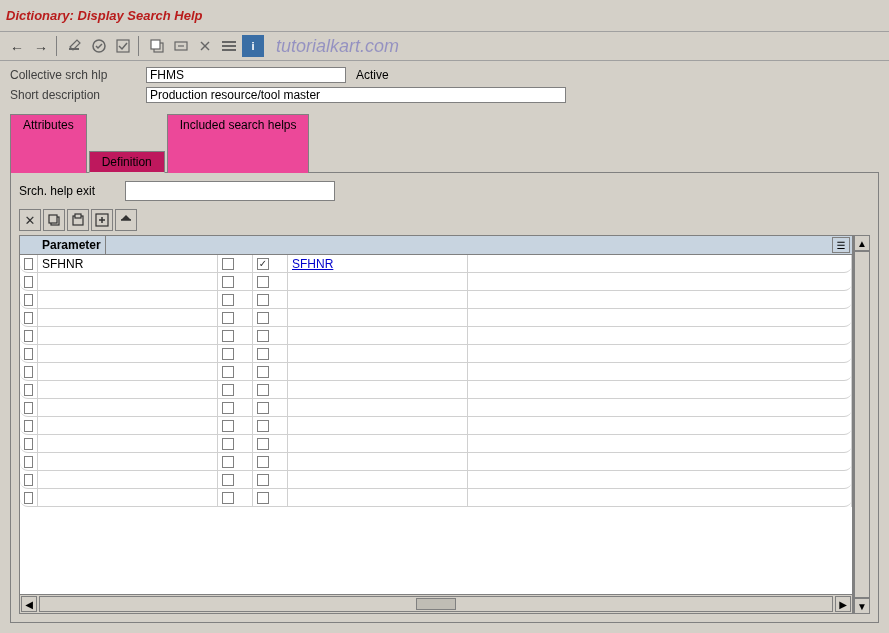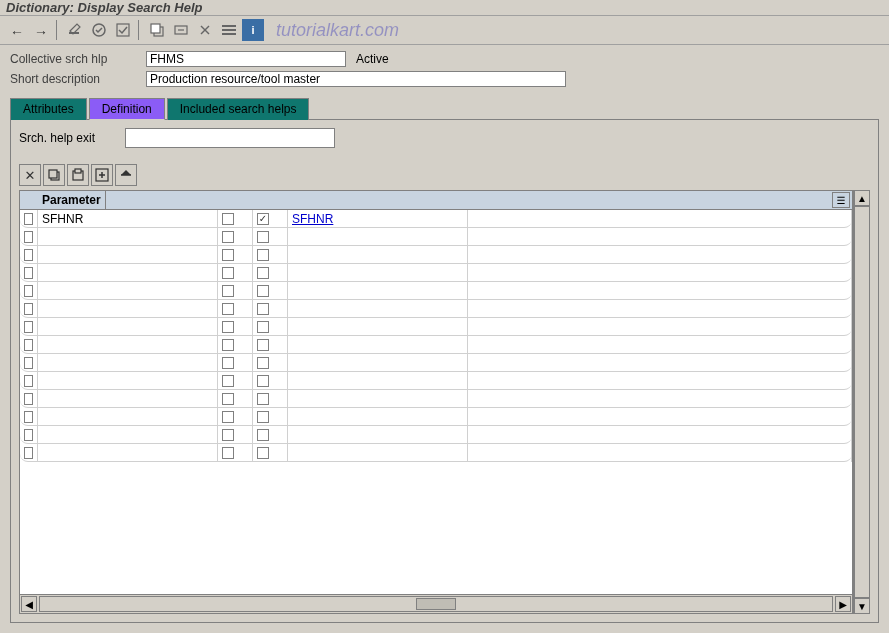--- a/index.html
+++ b/index.html
@@ -13,25 +13,25 @@
     }
     .window {
       width: 889px;
       height: 633px;
       background: #d4d0c8;
       display: flex;
       flex-direction: column;
     }
     .title-bar {
       background: #d4d0c8;
-      padding: 0 6px;
+      padding: 8px 6px;
       font-weight: bold;
       font-size: 13px;
       font-style: italic;
-      color: #404040;
+      color: #b91c1c;
       border-bottom: 1px solid #a0a0a0;
     }
     .toolbar {
       display: flex;
       align-items: center;
       padding: 3px 6px;
       gap: 2px;
       background: #d4d0c8;
       border-bottom: 1px solid #a0a0a0;
     }
@@ -90,48 +90,49 @@
       padding: 4px 10px 0 10px;
     }
     .tabs {
       display: flex;
       gap: 0;
     }
     .tab {
       padding: 3px 12px;
       border: 1px solid #808080;
       border-bottom: none;
-      background: #0f766e;
+      background: #ec4899;
       cursor: pointer;
       font-size: 12px;
       color: #000;
       margin-right: 2px;
       position: relative;
       top: 1px;
     }
     .tab.active {
-      background: #8b5cf6;
+      background: #be185d;
       border-bottom: 1px solid #d4d0c8;
       font-weight: normal;
       z-index: 2;
+      margin-top: 37px;
     }
     .content-panel {
       margin: 0 10px 10px 10px;
       border: 1px solid #808080;
       background: #d4d0c8;
       flex: 1;
       display: flex;
       flex-direction: column;
       padding: 8px;
     }
     .search-help-row {
       display: flex;
       align-items: center;
       gap: 6px;
-      margin-bottom: 16px;
+      margin-bottom: 8px;
     }
     .search-help-label {
       font-size: 12px;
       color: #000;
       width: 100px;
     }
     .search-help-input {
       width: 210px;
       height: 20px;
       background: #fff;

